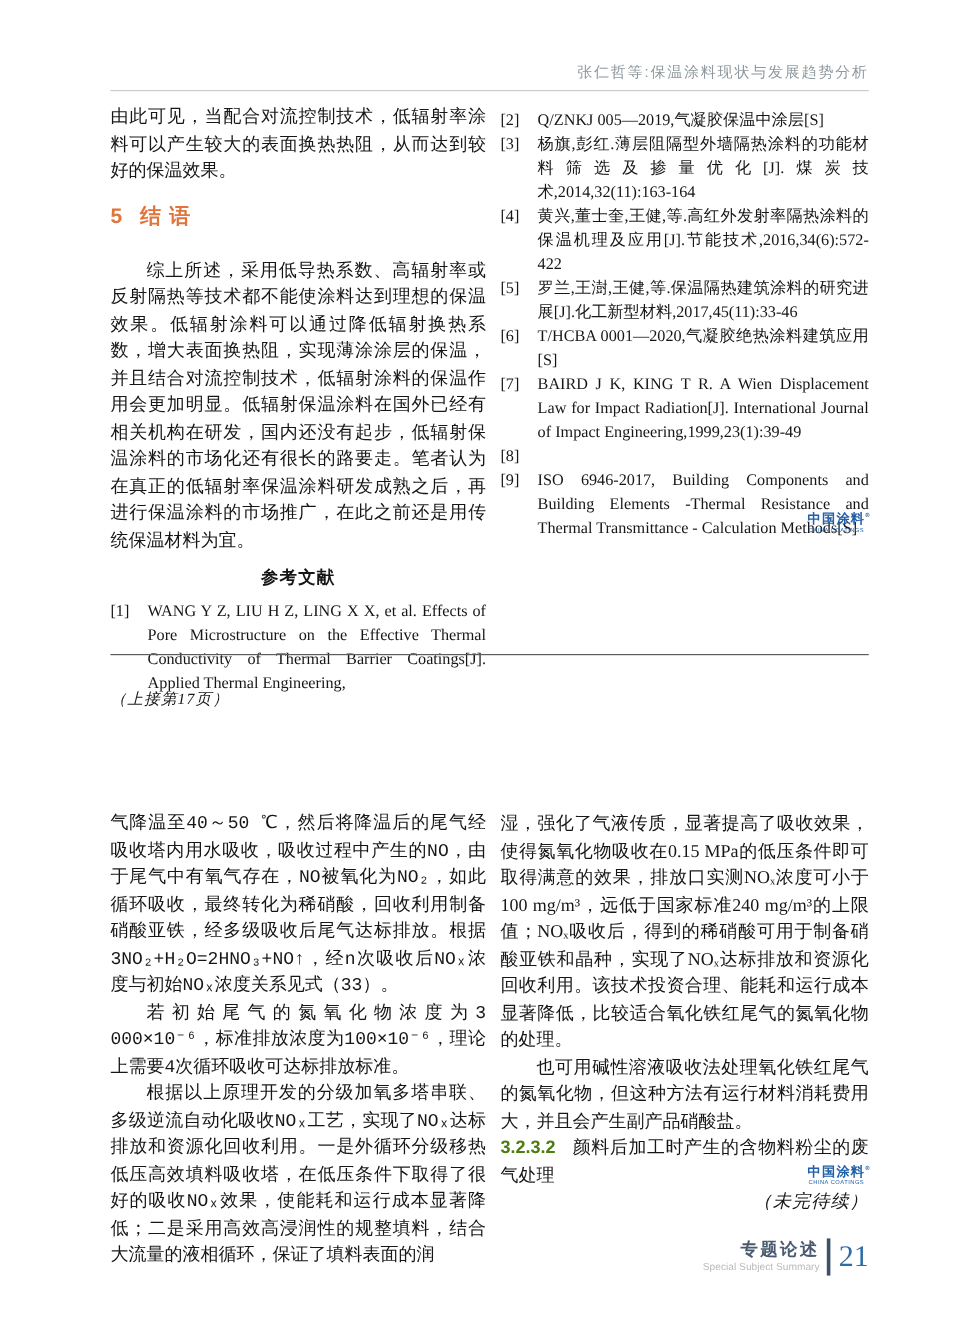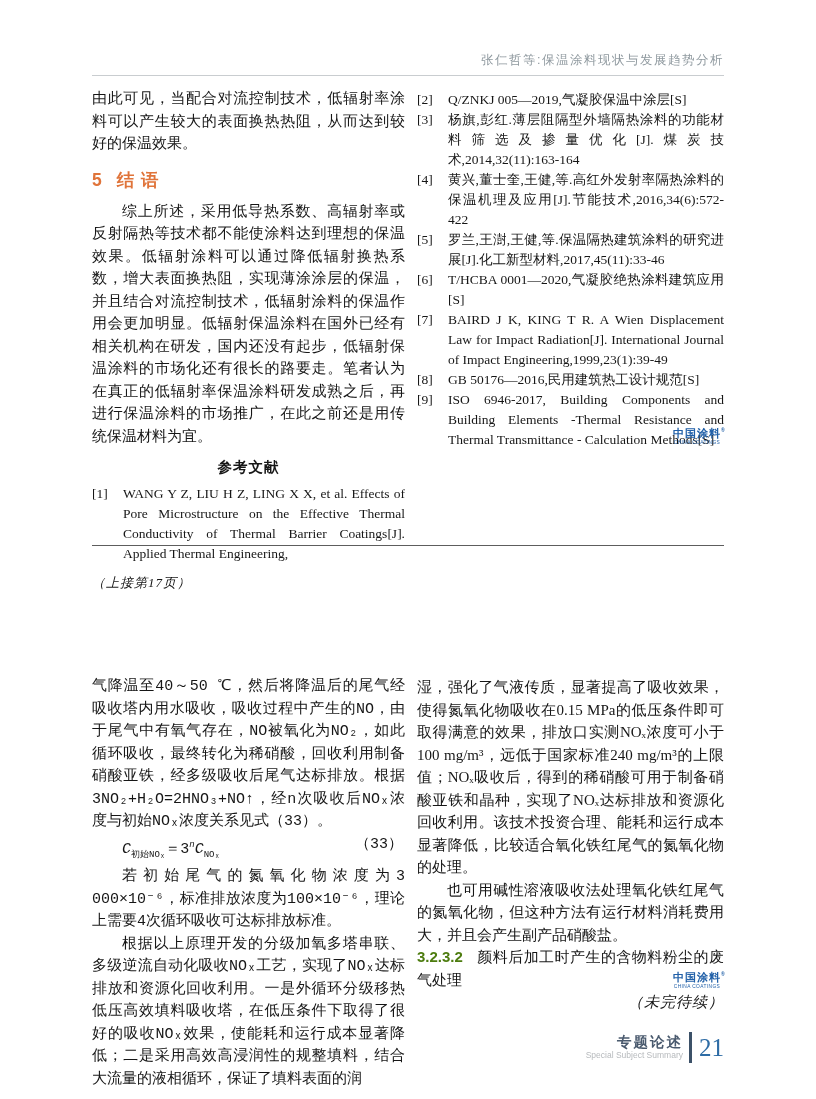--- a/index.html
+++ b/index.html
@@ -20,21 +20,21 @@
   .col { position:absolute; font-size:15px; line-height:22.5px; text-align:justify; }
   .top-left  { left:92px;  top:87px; width:313px; }
   .top-right { left:417px; top:90px; width:307px; }
   .bottom-left  { left:92px;  top:676px; width:313px;font-family:Liberation Mono, monospace; }
   .bottom-right { left:417px; top:676px; width:307px; }
   .para { margin:0; }
   .indent { text-indent:2em; }
 
   
   .section-heading {
-    margin:14px 0 9px 0; color:#e0743a;
+    margin:14px 0 24px 0; color:#e0743a;
     font-family:"Liberation Sans","DejaVu Sans",sans-serif;
     font-weight:bold; font-size:17.5px; line-height:22px; letter-spacing:1px;
   }
   .section-heading .num { margin-right:14px; }
 
   
   .ref-heading {
     text-align:center; font-weight:bold; font-size:14.5px; margin:9px 0 5px 0;
     font-family:"Liberation Sans","DejaVu Sans",sans-serif; letter-spacing:1px;
   }
@@ -125,42 +125,37 @@
     <div class="ref">
       <span class="lbl">[6]</span>
       <span class="txt">T/HCBA 0001—2020,气凝胶绝热涂料建筑应用[S]</span>
     </div>
     <div class="ref">
       <span class="lbl">[7]</span>
       <span class="txt">BAIRD J K, KING T R. A Wien Displacement Law for Impact Radiation[J]. International Journal of Impact Engineering,1999,23(1):39-49</span>
     </div>
     <div class="ref">
       <span class="lbl">[8]</span>
-      <span class="txt">GB 50176—2016,民用建筑热工设计规范[S]</span>
     </div>
     <div class="ref">
       <span class="lbl">[9]</span>
       <span class="txt">ISO 6946-2017, Building Components and Building Elements -Thermal Resistance and Thermal Transmittance - Calculation Methods[S]</span>
     </div>
   </div>
 
   <div class="logo logo-top">
     <div class="cn"><span>中国涂料</span><span class="reg">®</span></div>
     <div class="en">CHINA COATINGS</div>
   </div>
 
   <div class="mid-rule"></div>
   <div class="cont-note">（上接第17页）</div>
 
   <div class="col bottom-left">
     <p class="para">气降温至40～50 ℃，然后将降温后的尾气经吸收塔内用水吸收，吸收过程中产生的NO，由于尾气中有氧气存在，NO被氧化为NO₂，如此循环吸收，最终转化为稀硝酸，回收利用制备硝酸亚铁，经多级吸收后尾气达标排放。根据3NO₂+H₂O=2HNO₃+NO↑，经n次吸收后NOₓ浓度与初始NOₓ浓度关系见式（33）。</p>
-    <div class="formula">
-      <span class="v">C</span><sub>初始NOₓ</sub><span>＝3</span><sup>n</sup><span class="v">C</span><sub>NOₓ</sub>
-      <span class="fno">（33）</span>
-    </div>
     <p class="para indent">若初始尾气的氮氧化物浓度为3 000×10⁻⁶，标准排放浓度为100×10⁻⁶，理论上需要4次循环吸收可达标排放标准。</p>
     <p class="para indent">根据以上原理开发的分级加氧多塔串联、多级逆流自动化吸收NOₓ工艺，实现了NOₓ达标排放和资源化回收利用。一是外循环分级移热低压高效填料吸收塔，在低压条件下取得了很好的吸收NOₓ效果，使能耗和运行成本显著降低；二是采用高效高浸润性的规整填料，结合大流量的液相循环，保证了填料表面的润</p>
   </div>
 
   <div class="col bottom-right">
     <p class="para">湿，强化了气液传质，显著提高了吸收效果，使得氮氧化物吸收在0.15 MPa的低压条件即可取得满意的效果，排放口实测NOₓ浓度可小于100 mg/m³，远低于国家标准240 mg/m³的上限值；NOₓ吸收后，得到的稀硝酸可用于制备硝酸亚铁和晶种，实现了NOₓ达标排放和资源化回收利用。该技术投资合理、能耗和运行成本显著降低，比较适合氧化铁红尾气的氮氧化物的处理。</p>
     <p class="para indent">也可用碱性溶液吸收法处理氧化铁红尾气的氮氧化物，但这种方法有运行材料消耗费用大，并且会产生副产品硝酸盐。</p>
     <p class="sub-heading"><span class="sh-num">3.2.3.2</span><span>颜料后加工时产生的含物料粉尘的废气处理</span></p>
     <p class="para tbc">（未完待续）</p>
   </div>

